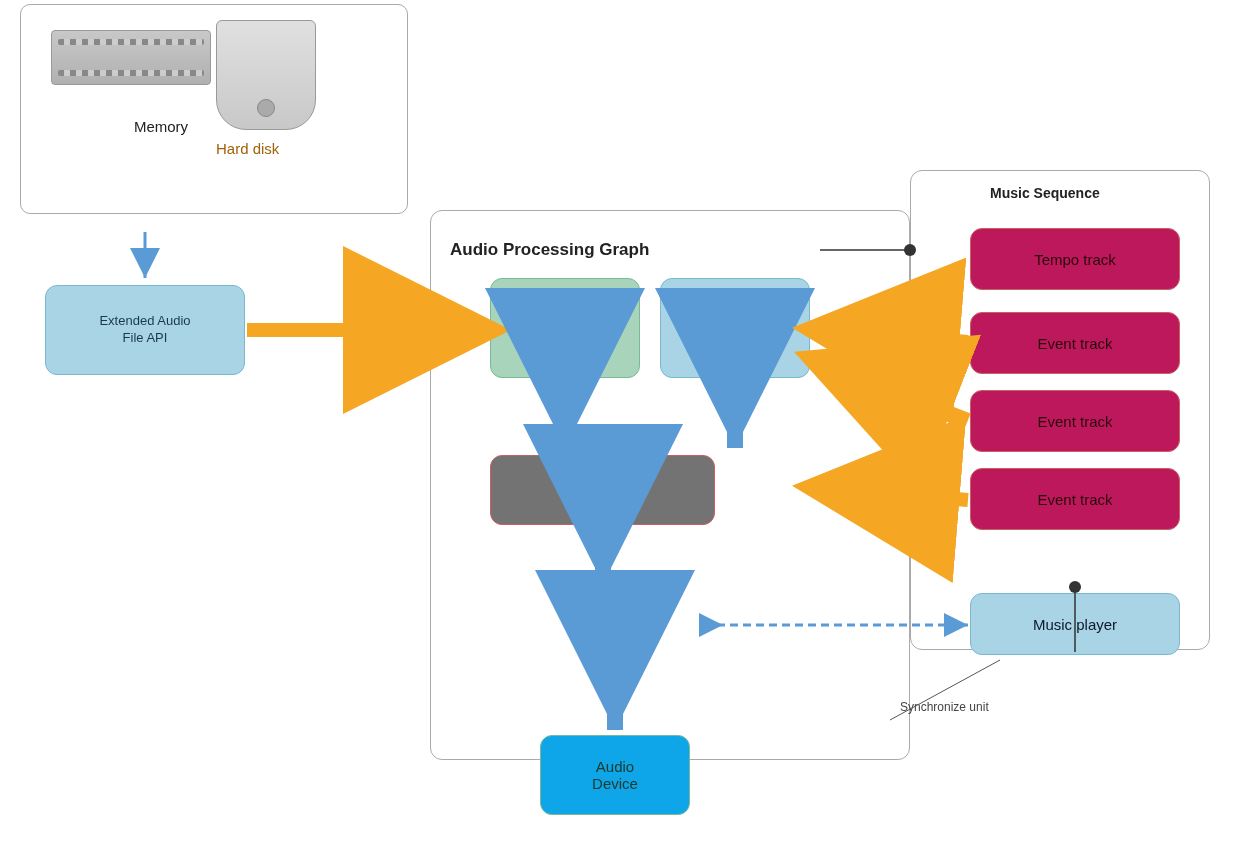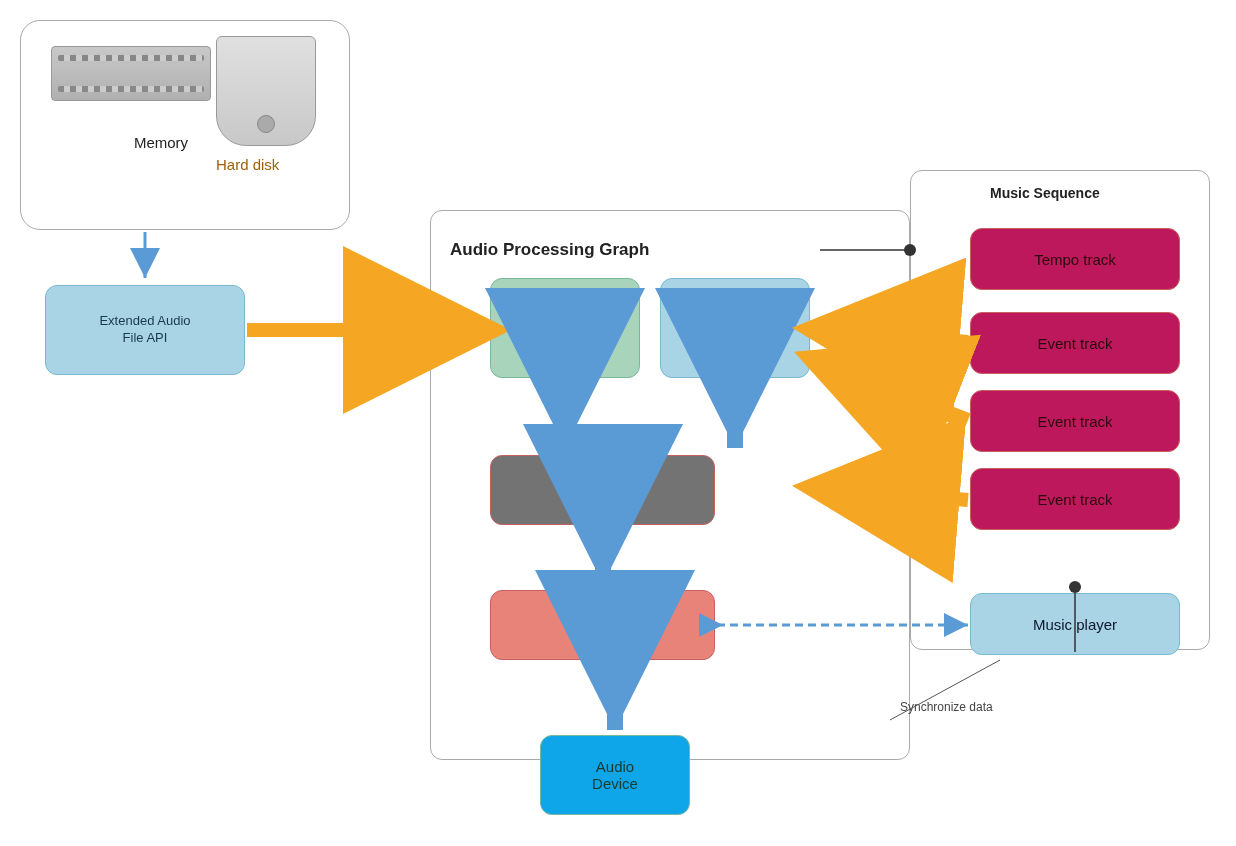--- a/index.html
+++ b/index.html
@@ -12,26 +12,26 @@
       overflow: hidden;
     }
     .diagram-container {
       position: relative;
       width: 1236px;
       height: 846px;
     }
     
     .storage-box {
       position: absolute;
-      top: 20px;
+      top: 4px;
       left: 20px;
-      width: 330px;
+      width: 388px;
       height: 210px;
       border: 1.5px solid #aaa;
-      border-radius: 20px;
+      border-radius: 10px;
       background: #fff;
     }
     
     .memory-icon {
       position: absolute;
       top: 25px;
       left: 30px;
     }
     .memory-chip {
       width: 160px;
@@ -341,23 +341,20 @@
   </div>
 
   <div class="instrument-box">
     <span>Instrument<br>unit</span>
   </div>
 
   <div class="mixer-box">
     <span>3D mixer unit</span>
   </div>
 
-  <div class="output-box">
-    <span>Output unit</span>
-  </div>
 
   <div class="audio-device-box">
     <span>Audio<br>Device</span>
   </div>
 
   <div class="music-seq-box"></div>
   <div class="music-seq-title">Music Sequence</div>
 
   <div class="track-box tempo-track">
     <span>Tempo track</span>
@@ -372,21 +369,21 @@
   </div>
 
   <div class="track-box event-track-3">
     <span>Event track</span>
   </div>
 
   <div class="music-player-box">
     <span>Music player</span>
   </div>
 
-  <div class="sync-label">Synchronize data</div>
+  <div class="sync-label">Synchronize unit</div>
 
   <svg class="svg-overlay">
     <defs>
 
       <marker id="blue-arrow-large" markerWidth="14" markerHeight="14" refX="10" refY="5" orient="auto">
         <polygon points="0 0, 10 5, 0 10" fill="#5b9bd5"></polygon>
       </marker>
 
       <marker id="blue-arrow-small" markerWidth="10" markerHeight="10" refX="8" refY="4" orient="auto">
         <polygon points="0 0, 8 4, 0 8" fill="#5b9bd5"></polygon>

